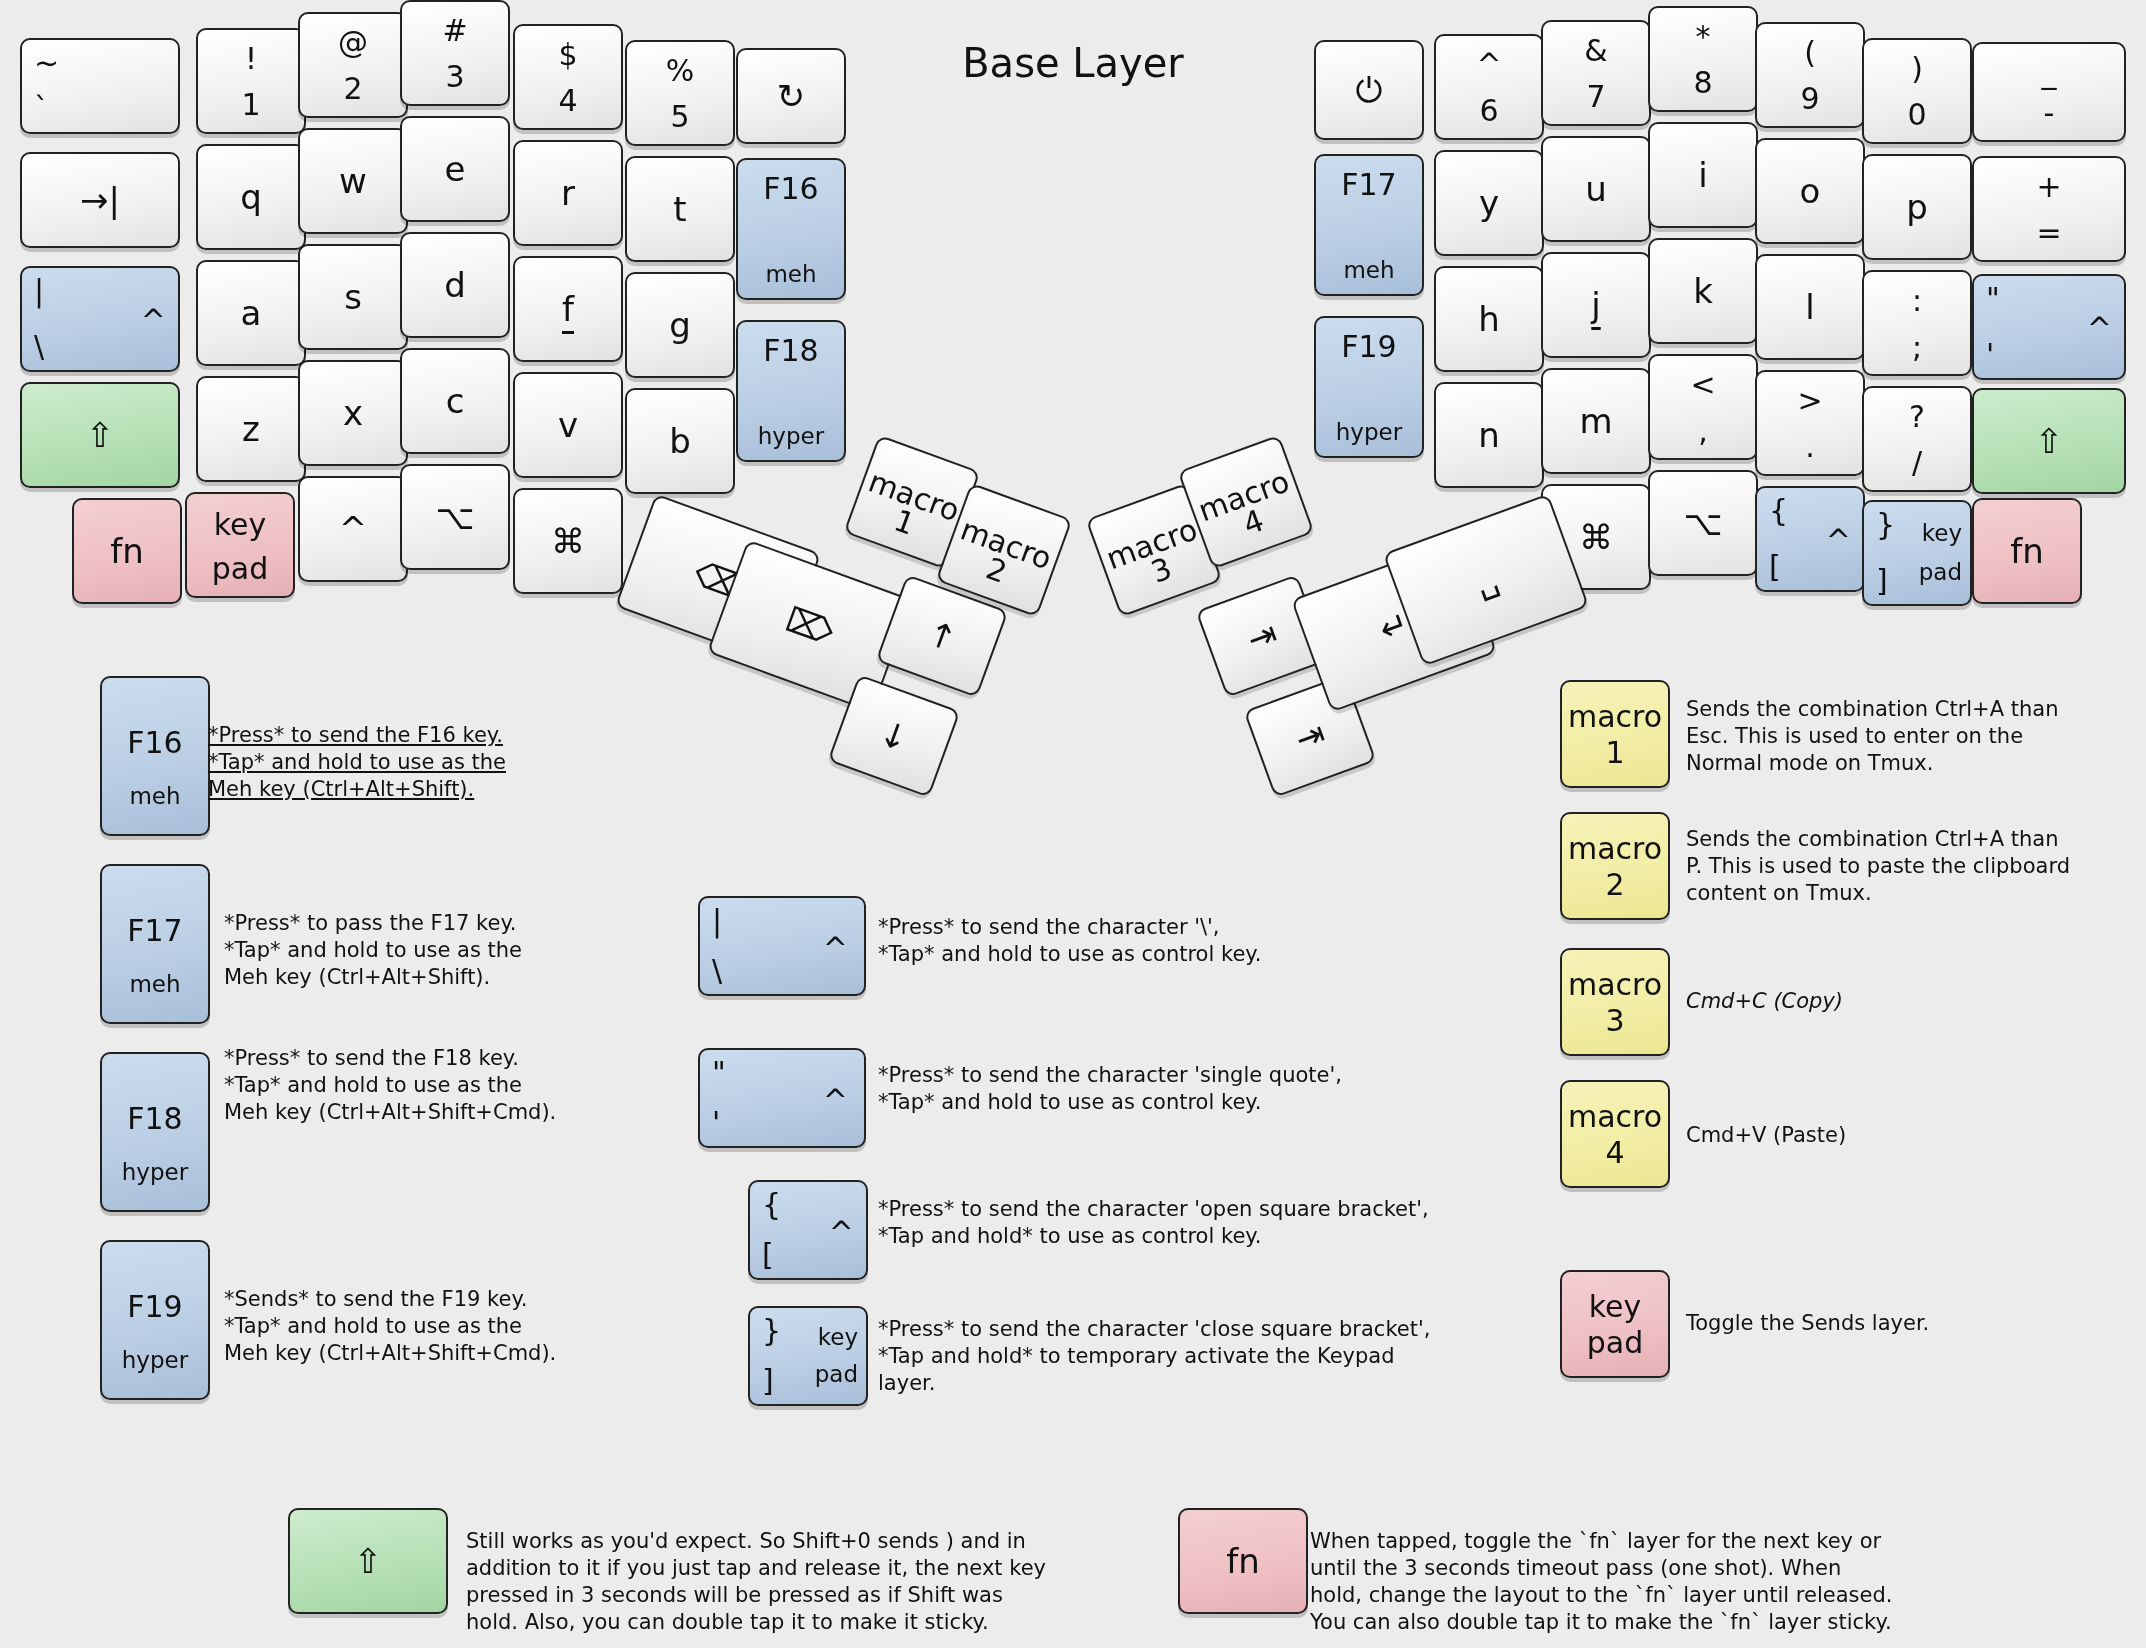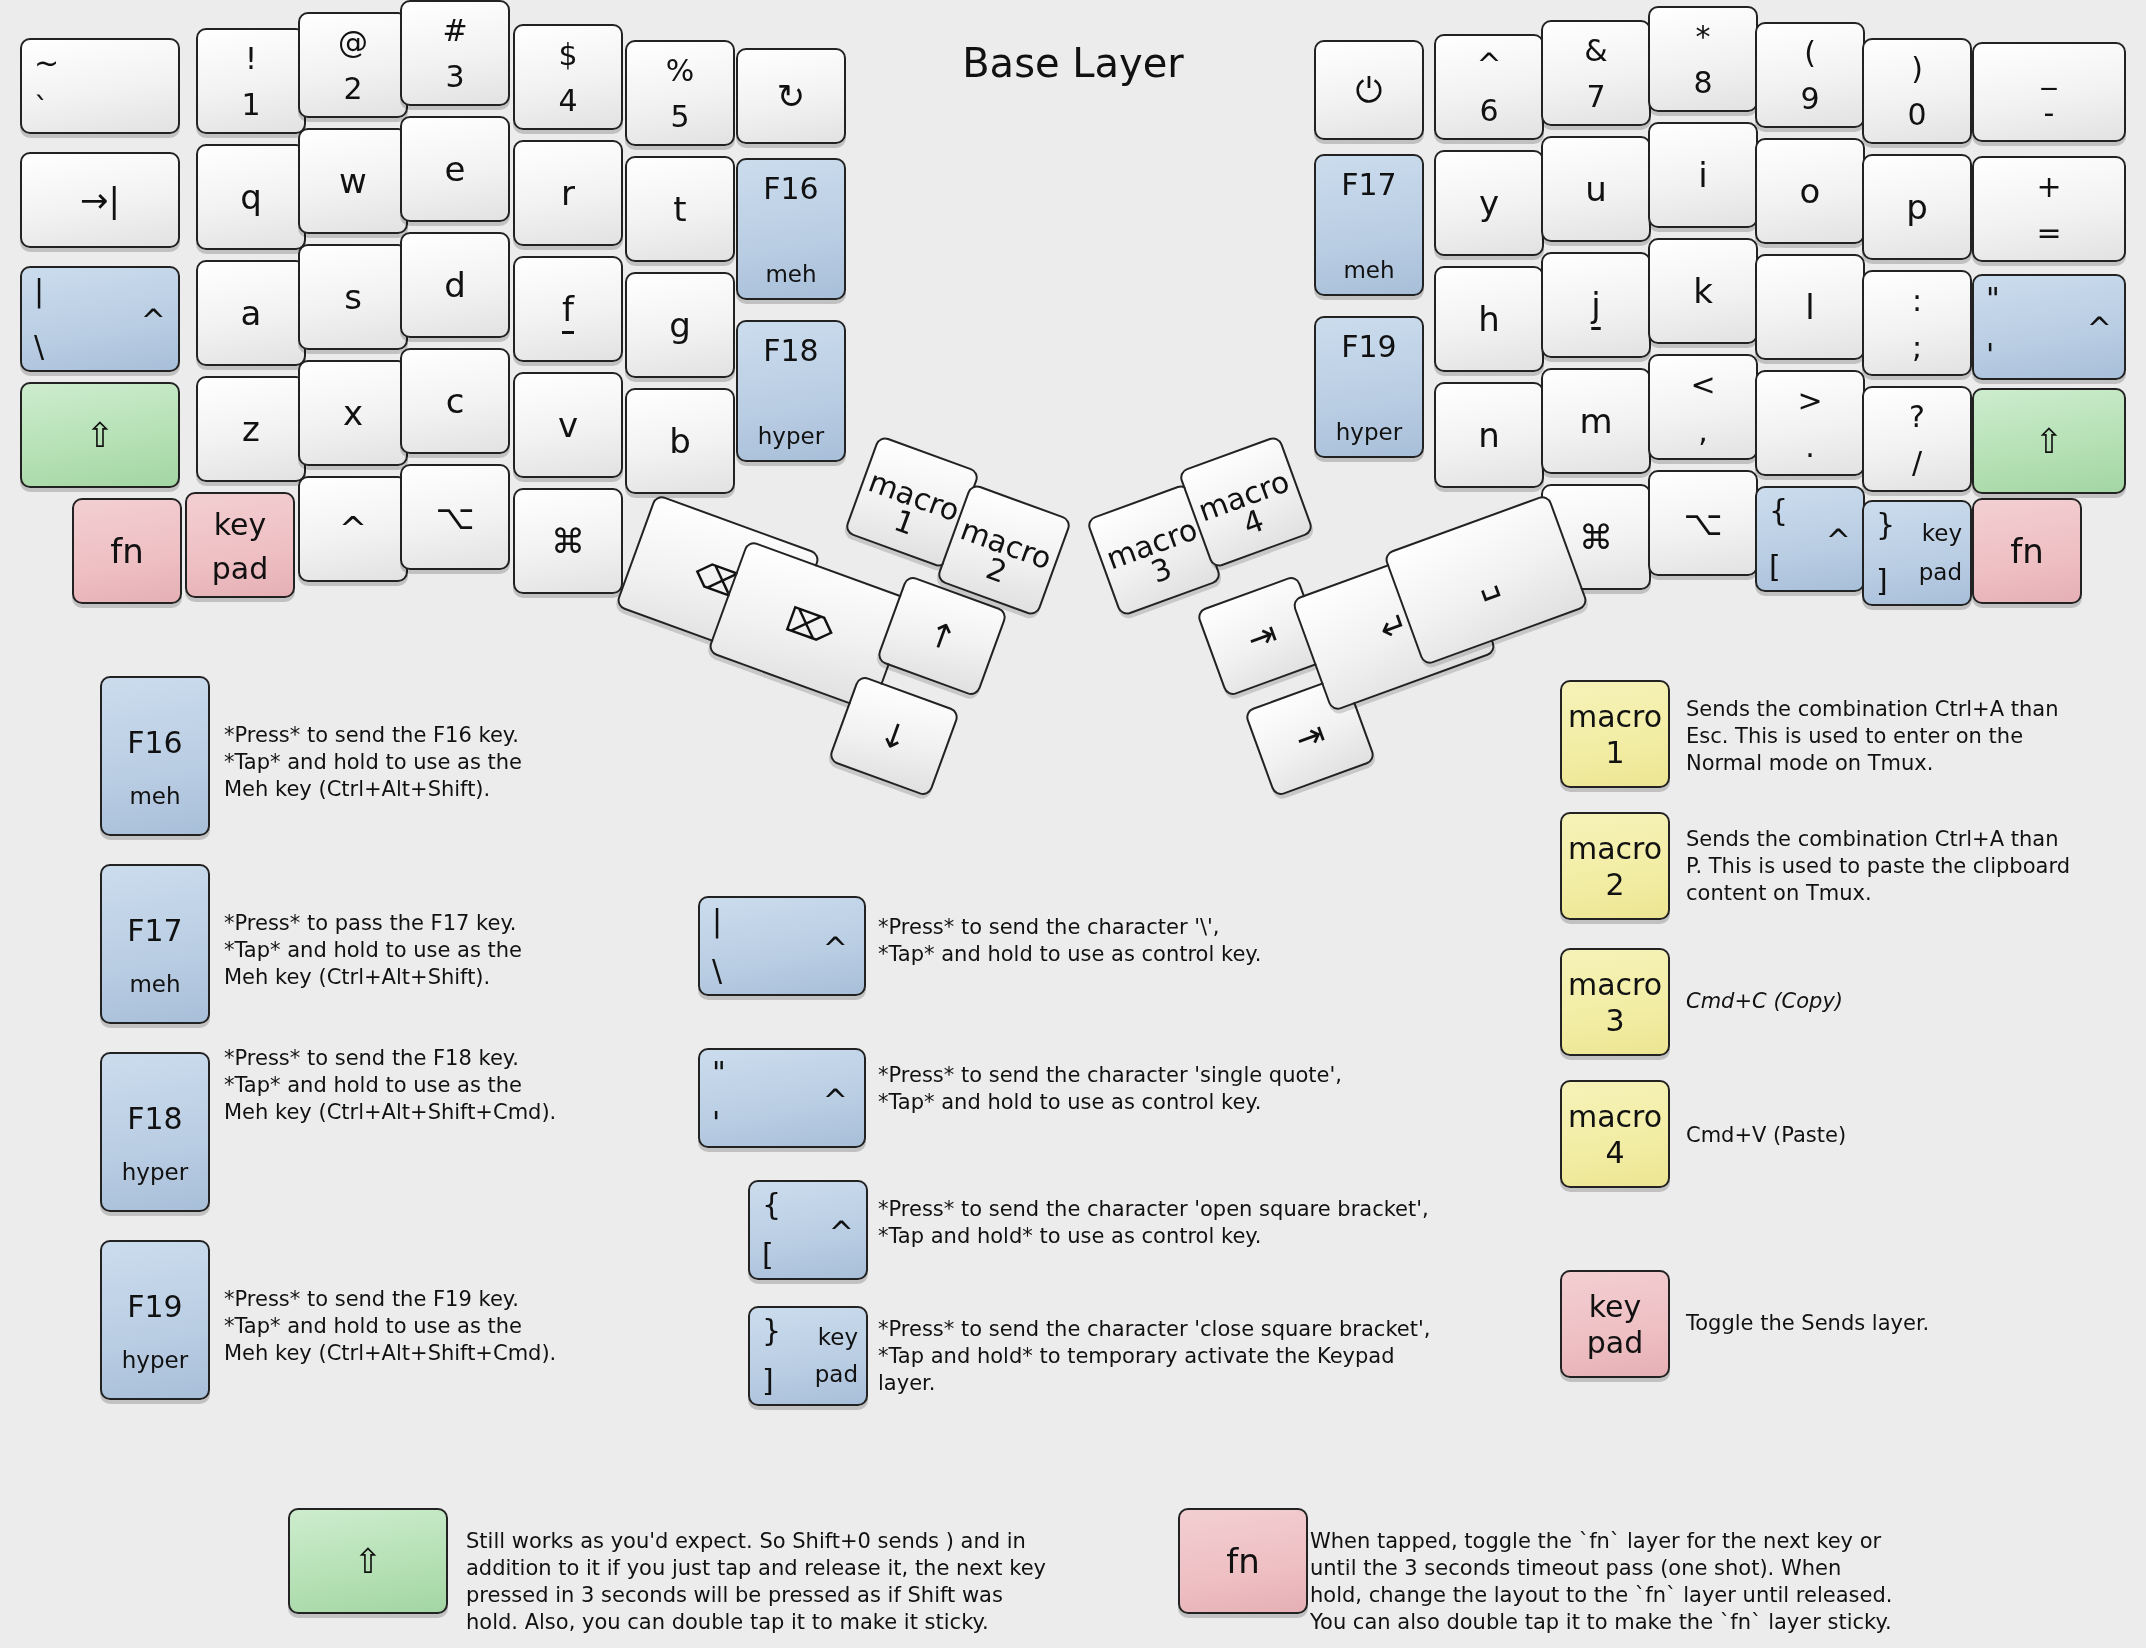--- a/index.html
+++ b/index.html
@@ -329,21 +329,21 @@
   <span class="g">↵</span>
 </div>
 <div class="thumbkey" style="left:1398px;top:520px;width:176px;height:120px;transform:rotate(-20deg);transform-origin:center;">
   <span class="g">␣</span>
 </div>
 
 <div class="key blue" style="left:100px;top:676px;width:110px;height:160px;">
   <span class="lbl ct k-top" style="top:50px;">F16</span>
   <span class="lbl cb k-sub" style="bottom:26px;">meh</span>
 </div>
-<div class="legend-text" style="left:224px;top:722px;width:440px;white-space:pre-line;">*Press* to send the F16 key.
+<div class="legend-text" style="left:208px;top:722px;width:440px;white-space:pre-line;text-decoration:underline;">*Press* to send the F16 key.
 *Tap* and hold to use as the
 Meh key (Ctrl+Alt+Shift).</div>
 
 <div class="key blue" style="left:100px;top:864px;width:110px;height:160px;">
   <span class="lbl ct k-top" style="top:50px;">F17</span>
   <span class="lbl cb k-sub" style="bottom:26px;">meh</span>
 </div>
 <div class="legend-text" style="left:224px;top:910px;width:440px;white-space:pre-line;">*Press* to pass the F17 key.
 *Tap* and hold to use as the
 Meh key (Ctrl+Alt+Shift).</div>
@@ -353,21 +353,21 @@
   <span class="lbl cb k-sub" style="bottom:26px;">hyper</span>
 </div>
 <div class="legend-text" style="left:224px;top:1045px;width:460px;white-space:pre-line;">*Press* to send the F18 key.
 *Tap* and hold to use as the
 Meh key (Ctrl+Alt+Shift+Cmd).</div>
 
 <div class="key blue" style="left:100px;top:1240px;width:110px;height:160px;">
   <span class="lbl ct k-top" style="top:50px;">F19</span>
   <span class="lbl cb k-sub" style="bottom:26px;">hyper</span>
 </div>
-<div class="legend-text" style="left:224px;top:1286px;width:460px;white-space:pre-line;">*Press* to send the F19 key.
+<div class="legend-text" style="left:224px;top:1286px;width:460px;white-space:pre-line;">*Sends* to send the F19 key.
 *Tap* and hold to use as the
 Meh key (Ctrl+Alt+Shift+Cmd).</div>
 
 <div class="key blue" style="left:698px;top:896px;width:168px;height:100px;">
   <span class="lbl tl k-top">|</span>
   <span class="lbl bl k-top">\</span>
   <span class="lbl k-top" style="right:16px;bottom:30px;">^</span>
 </div>
 <div class="legend-text" style="left:878px;top:914px;width:560px;white-space:pre-line;">*Press* to send the character '\',
 *Tap* and hold to use as control key.</div>

